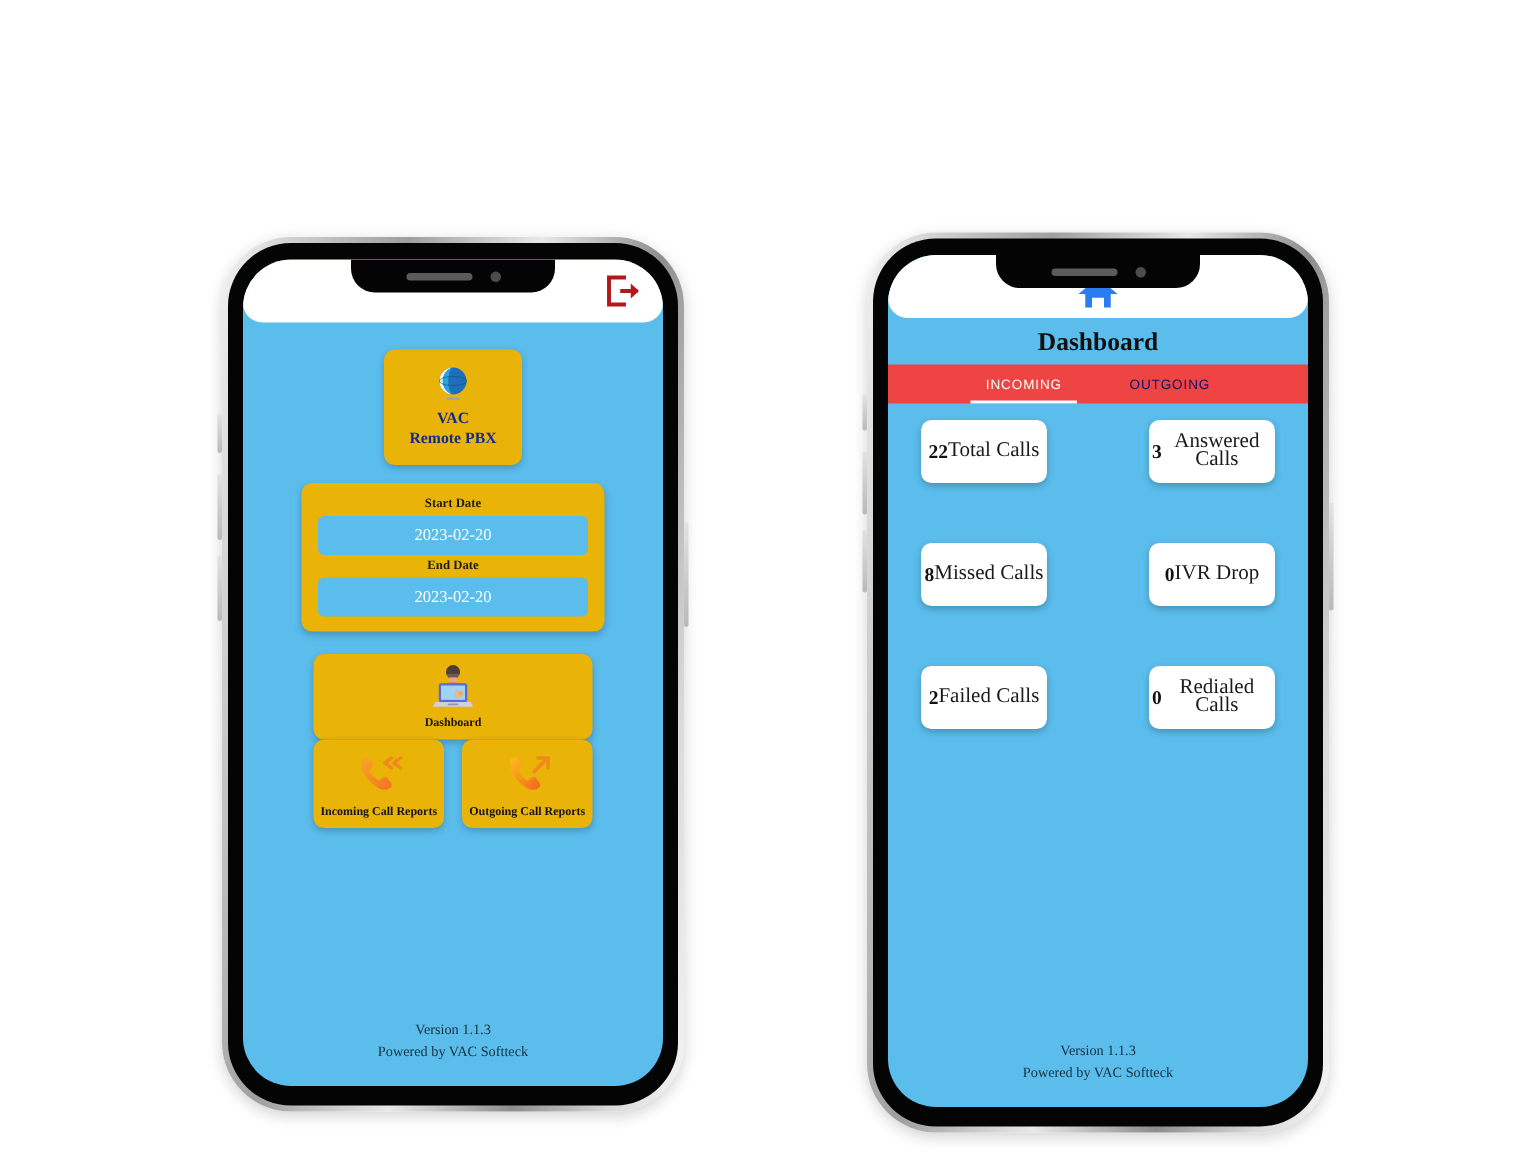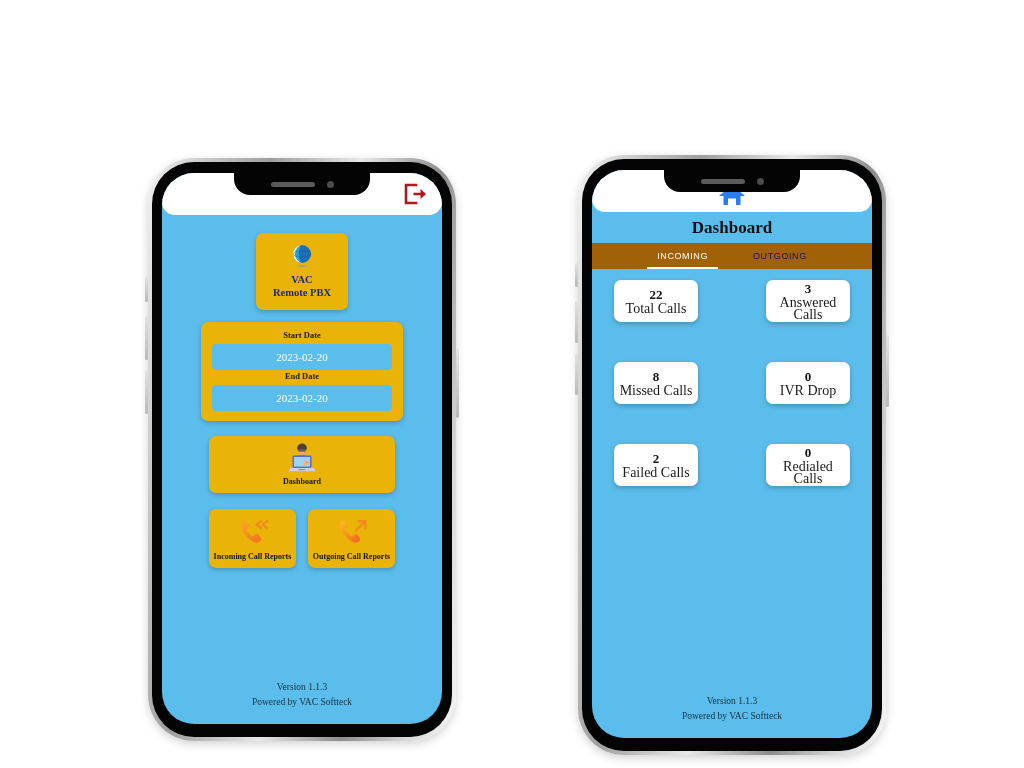--- a/index.html
+++ b/index.html
@@ -151,21 +151,20 @@
     font-size: 8px;
     font-weight: bold;
     color: #141414;
     font-family: "Liberation Serif", serif;
   }
 
   .report-row {
     display: flex;
     justify-content: center;
     gap: 12px;
-    margin-top: 16px;
   }
   .report-card {
     width: 87px;
     padding: 8px 0 7px 0;
     text-align: center;
   }
   .report-icon { width: 34px; height: 30px; display:block; margin: 0 auto 5px auto;}
 
   .footer {
     position: absolute;
@@ -182,21 +181,21 @@
   
   .dash-title {
     text-align: center;
     font-size: 17px;
     font-weight: bold;
     color: #101010;
     padding: 6px 0 5px 0;
     font-family: "Liberation Serif", serif;
   }
   .tabbar {
-    background: #a16207;
+    background: #ef4444;
     height: 26px;
     display: flex;
     align-items: stretch;
     justify-content: center;
     gap: 18px;
   }
   .tab {
     display: flex;
     align-items: center;
     font-size: 9px;
@@ -221,21 +220,21 @@
     justify-content: space-between;
     margin-bottom: 40px;
   }
   .stat-card {
     width: 84px;
     height: 42px;
     background: #ffffff;
     border-radius: 7px;
     box-shadow: 0 2px 5px rgba(0,0,0,0.24);
     display: flex;
-    flex-direction: column;
+    flex-direction: row;
     align-items: center;
     justify-content: center;
     overflow: hidden;
     box-sizing: border-box;
     padding: 2px 2px;
   }
   .stat-value {
     font-size: 13px;
     font-weight: bold;
     color: #111111;

